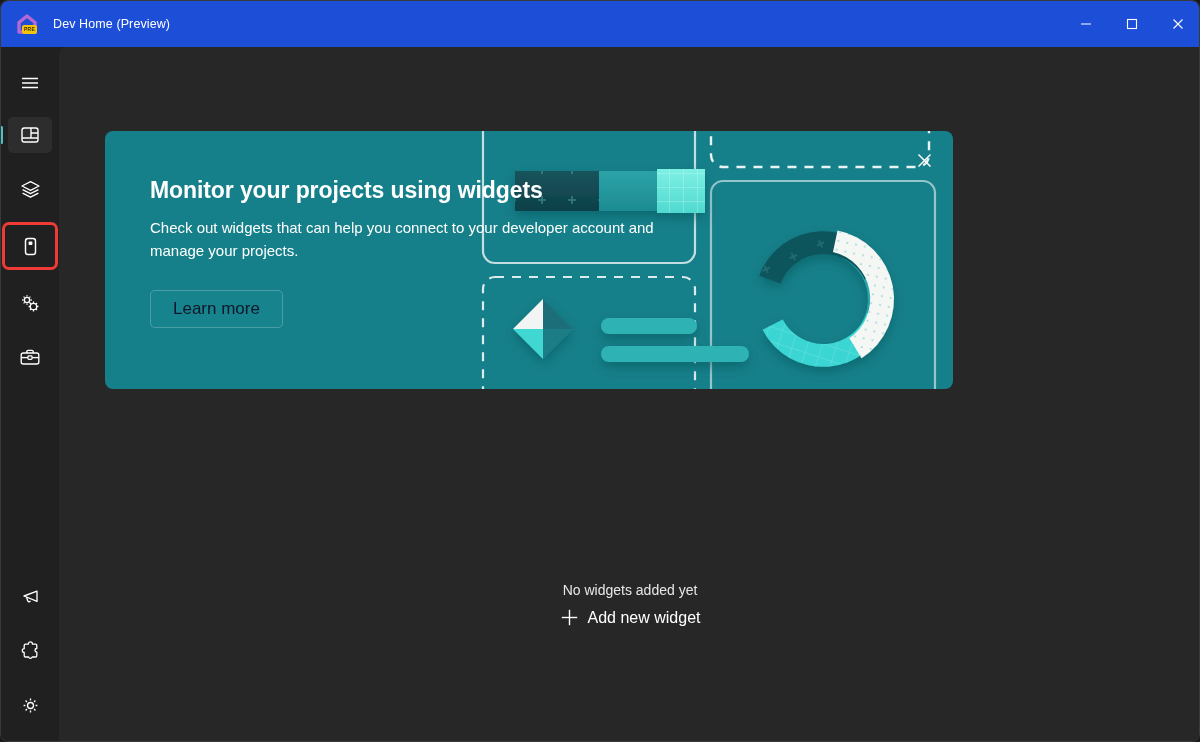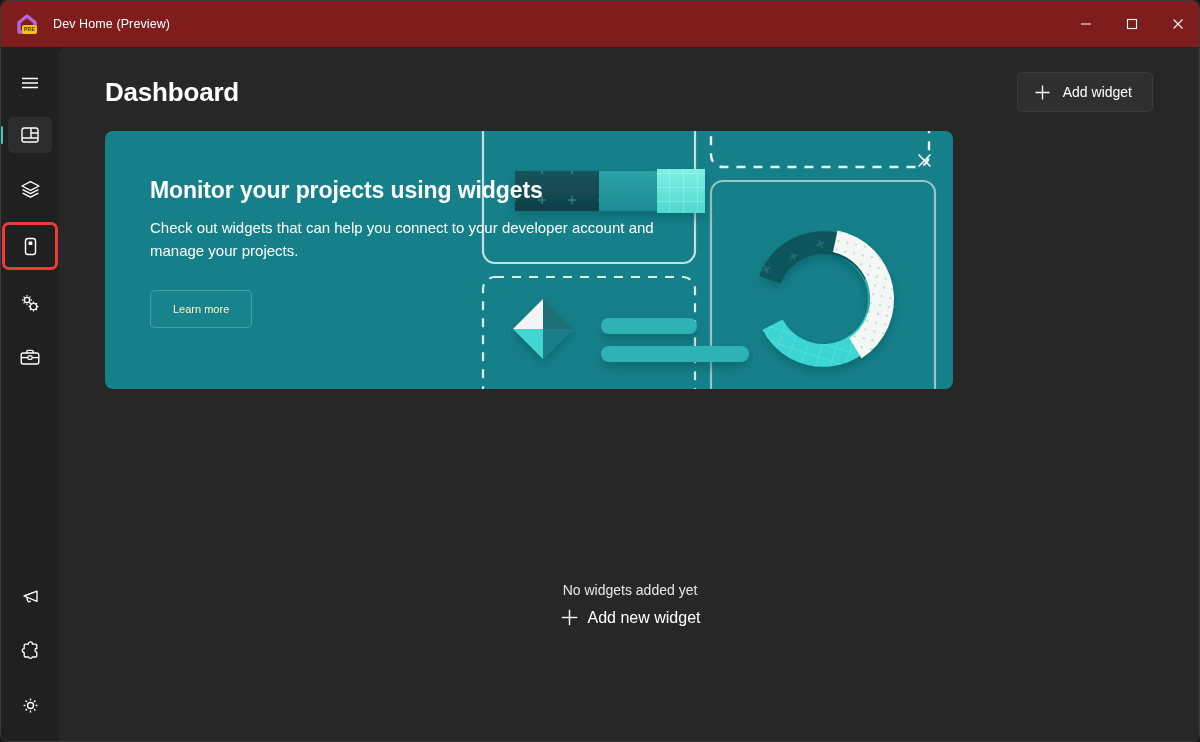--- a/index.html
+++ b/index.html
@@ -21,21 +21,21 @@
     border-radius: 8px;
     overflow: hidden;
   }
 
   
   .titlebar {
     position: absolute;
     top: 0; left: 0;
     width: 1200px;
     height: 46px;
-    background: #7f1d1d;
+    background: #1d4ed8;
     display: flex;
     align-items: center;
   }
   .app-icon {
     position: relative;
     width: 20px; height: 20px;
     margin-left: 16px;
     flex: 0 0 auto;
   }
   .app-icon .house {
@@ -206,22 +206,22 @@
   .learn-more-btn {
     margin-top: 27px;
     display: inline-flex;
     align-items: center;
     justify-content: center;
     height: 38px;
     padding: 0 22px;
     background: #17838d;
     border: 1px solid rgba(255,255,255,.22);
     border-radius: 5px;
-    color: #fef9c3;
-    font-size: 11px;
+    color: #0f172a;
+    font-size: 17px;
     cursor: pointer;
   }
 
   .banner-art {
     position: absolute;
     right: 0; top: 0;
     width: 480px;
     height: 258px;
     overflow: hidden;
   }
@@ -398,32 +398,20 @@
               <path d="M10.5 3.6 v1.8 M10.5 15.6 v1.8 M3.6 10.5 h1.8 M15.6 10.5 h1.8 M5.6 5.6 l1.3 1.3 M14.1 14.1 l1.3 1.3 M15.4 5.6 l-1.3 1.3 M6.9 14.1 l-1.3 1.3"></path>
             </g>
           </svg>
         </span>
       </div>
     </div>
   </div>
 
   <div class="content">
 
-    <div class="page-header">
-      <div class="page-title">Dashboard</div>
-      <div class="add-widget-btn">
-        <span>
-          <svg width="17" height="17" viewBox="0 0 17 17">
-            <line x1="8.5" y1="1.5" x2="8.5" y2="15.5" stroke="#ffffff" stroke-width="1.3"></line>
-            <line x1="1.5" y1="8.5" x2="15.5" y2="8.5" stroke="#ffffff" stroke-width="1.3"></line>
-          </svg>
-        </span>
-        <span>Add widget</span>
-      </div>
-    </div>
 
     <div class="banner">
 
       <div class="banner-art">
         <svg width="480" height="258" viewBox="0 0 480 258">
           <defs>
             <linearGradient id="gDarkBar" x1="0" y1="0" x2="0" y2="1">
               <stop offset="0" stop-color="#17545c"></stop>
               <stop offset="1" stop-color="#0e4048"></stop>
             </linearGradient>

